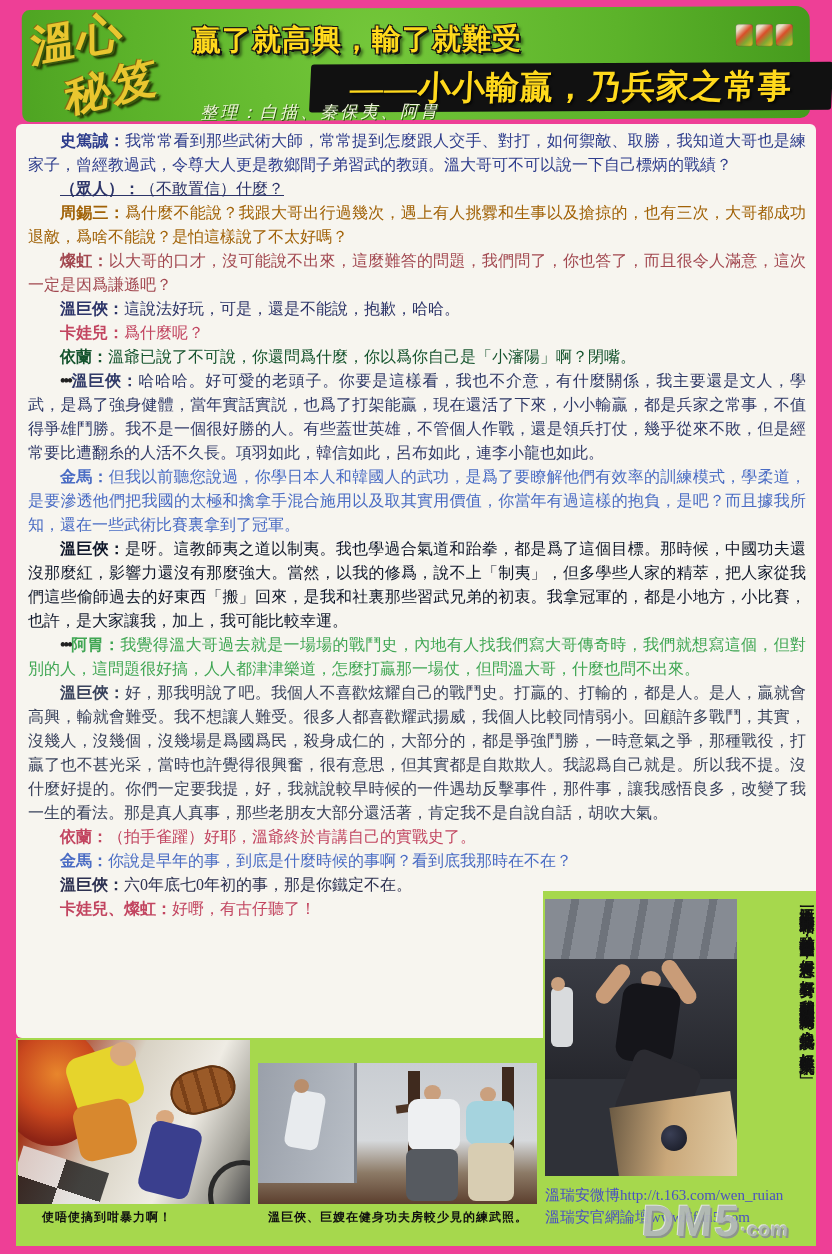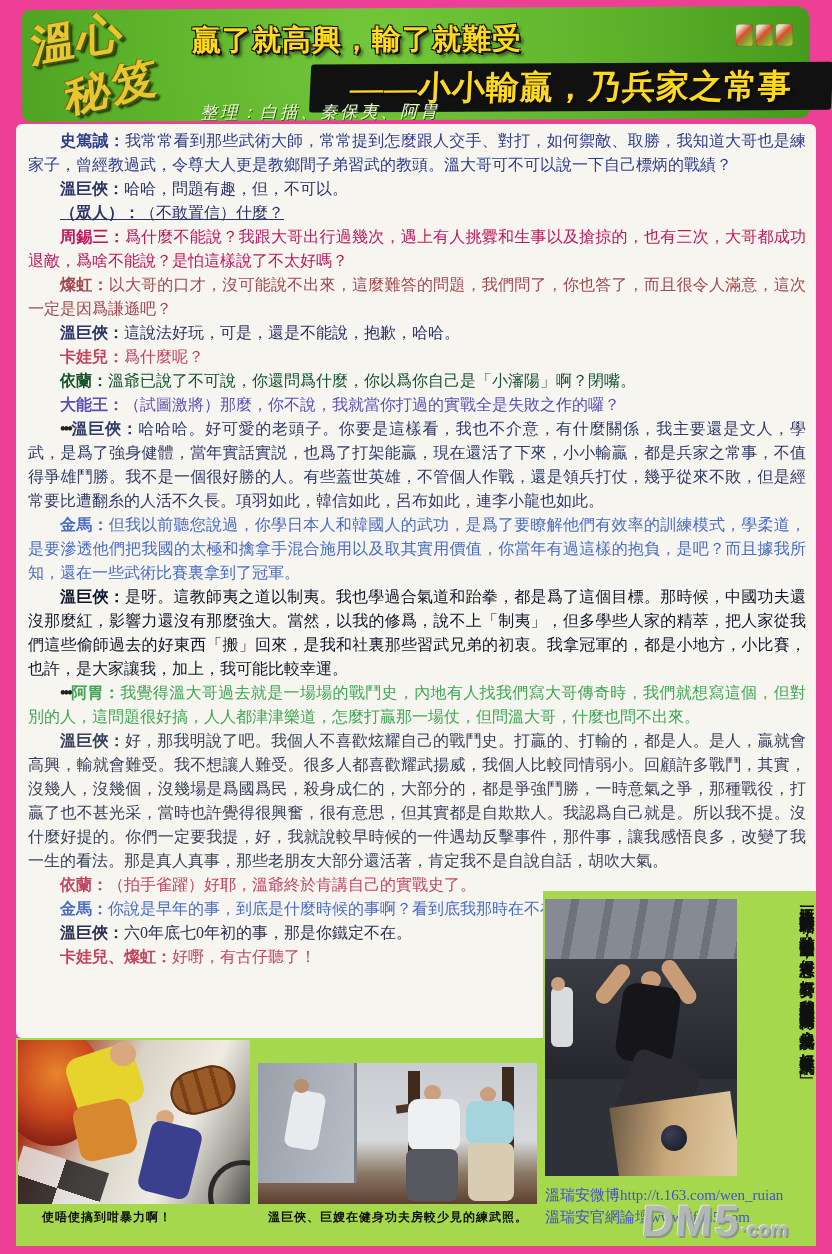--- a/index.html
+++ b/index.html
@@ -84,28 +84,26 @@
     <div id="corner-logo">
         <i></i>
         <i></i>
         <i></i>
       </div>
   </div>
 
   <div id="panel">
     <div id="dialogue">
         <p class="para" style="color: rgb(46, 61, 140);"><b class="spk">史篤誠：</b>我常常看到那些武術大師，常常提到怎麼跟人交手、對打，如何禦敵、取勝，我知道大哥也是練家子，曾經教過武，令尊大人更是教鄉間子弟習武的教頭。溫大哥可不可以說一下自己標炳的戰績？</p>
-        <p class="para" style="color: rgb(44, 52, 104);"><b class="spk">溫巨俠：</b>哈哈，問題有趣，但，不可以。</p>
         <p class="para" style="color: rgb(44, 52, 104); text-decoration: underline;"><b class="spk">（眾人）：</b>（不敢置信）什麼？</p>
-        <p class="para" style="color: #be185d;"><b class="spk">周錫三：</b>爲什麼不能說？我跟大哥出行過幾次，遇上有人挑釁和生事以及搶掠的，也有三次，大哥都成功退敵，爲啥不能說？是怕這樣說了不太好嗎？</p>
+        <p class="para" style="color: #a16207;"><b class="spk">周錫三：</b>爲什麼不能說？我跟大哥出行過幾次，遇上有人挑釁和生事以及搶掠的，也有三次，大哥都成功退敵，爲啥不能說？是怕這樣說了不太好嗎？</p>
         <p class="para" style="color: rgb(162, 72, 80);"><b class="spk">燦虹：</b>以大哥的口才，沒可能說不出來，這麼難答的問題，我們問了，你也答了，而且很令人滿意，這次一定是因爲謙遜吧？</p>
         <p class="para" style="color: rgb(44, 52, 104);"><b class="spk">溫巨俠：</b>這說法好玩，可是，還是不能說，抱歉，哈哈。</p>
         <p class="para" style="color: rgb(194, 69, 96);"><b class="spk">卡娃兒：</b>爲什麼呢？</p>
         <p class="para" style="color: #14532d;"><b class="spk">依蘭：</b>溫爺已說了不可說，你還問爲什麼，你以爲你自己是「小瀋陽」啊？閉嘴。</p>
-        <p class="para" style="color: rgb(91, 80, 182);"><b class="spk">大能王：</b>（試圖激將）那麼，你不說，我就當你打過的實戰全是失敗之作的囉？</p>
         <p class="para" style="color: rgb(48, 58, 104);"><span class="pfx">•••</span><b class="spk">溫巨俠：</b>哈哈哈。好可愛的老頭子。你要是這樣看，我也不介意，有什麼關係，我主要還是文人，學武，是爲了強身健體，當年實話實説，也爲了打架能贏，現在還活了下來，小小輸贏，都是兵家之常事，不值得爭雄鬥勝。我不是一個很好勝的人。有些蓋世英雄，不管個人作戰，還是領兵打仗，幾乎從來不敗，但是經常要比遭翻糸的人活不久長。項羽如此，韓信如此，呂布如此，連李小龍也如此。</p>
         <p class="para" style="color: rgb(74, 108, 196);"><b class="spk">金馬：</b>但我以前聽您說過，你學日本人和韓國人的武功，是爲了要瞭解他們有效率的訓練模式，學柔道，是要滲透他們把我國的太極和擒拿手混合施用以及取其實用價值，你當年有過這樣的抱負，是吧？而且據我所知，還在一些武術比賽裏拿到了冠軍。</p>
         <p class="para" style="color: #0f172a;"><b class="spk">溫巨俠：</b>是呀。這教師夷之道以制夷。我也學過合氣道和跆拳，都是爲了這個目標。那時候，中國功夫還沒那麼紅，影響力還沒有那麼強大。當然，以我的修爲，說不上「制夷」，但多學些人家的精萃，把人家從我們這些偷師過去的好東西「搬」回來，是我和社裏那些習武兄弟的初衷。我拿冠軍的，都是小地方，小比賽，也許，是大家讓我，加上，我可能比較幸運。</p>
         <p class="para" style="color: rgb(63, 166, 83);"><span class="pfx">•••</span><b class="spk">阿胃：</b>我覺得溫大哥過去就是一場場的戰鬥史，內地有人找我們寫大哥傳奇時，我們就想寫這個，但對別的人，這問題很好搞，人人都津津樂道，怎麼打贏那一場仗，但問溫大哥，什麼也問不出來。</p>
         <p class="para" style="color: rgb(57, 66, 92);"><b class="spk">溫巨俠：</b>好，那我明說了吧。我個人不喜歡炫耀自己的戰鬥史。打贏的、打輸的，都是人。是人，贏就會高興，輸就會難受。我不想讓人難受。很多人都喜歡耀武揚威，我個人比較同情弱小。回顧許多戰鬥，其實，沒幾人，沒幾個，沒幾場是爲國爲民，殺身成仁的，大部分的，都是爭強鬥勝，一時意氣之爭，那種戰役，打贏了也不甚光采，當時也許覺得很興奮，很有意思，但其實都是自欺欺人。我認爲自己就是。所以我不提。沒什麼好提的。你們一定要我提，好，我就說較早時候的一件遇劫反擊事件，那件事，讓我感悟良多，改變了我一生的看法。那是真人真事，那些老朋友大部分還活著，肯定我不是自說自話，胡吹大氣。</p>
         <p class="para" style="color: rgb(194, 69, 96);"><b class="spk">依蘭：</b>（拍手雀躍）好耶，溫爺終於肯講自己的實戰史了。</p>
         <p class="para" style="color: rgb(74, 108, 196);"><b class="spk">金馬：</b>你說是早年的事，到底是什麼時候的事啊？看到底我那時在不在？</p>
         <p class="para" style="color: rgb(44, 48, 80);"><b class="spk">溫巨俠：</b>六0年底七0年初的事，那是你鐵定不在。</p>
         <p class="para" style="color: rgb(194, 69, 96);"><b class="spk">卡娃兒、燦虹：</b>好嘢，有古仔聽了！</p>
       </div>

